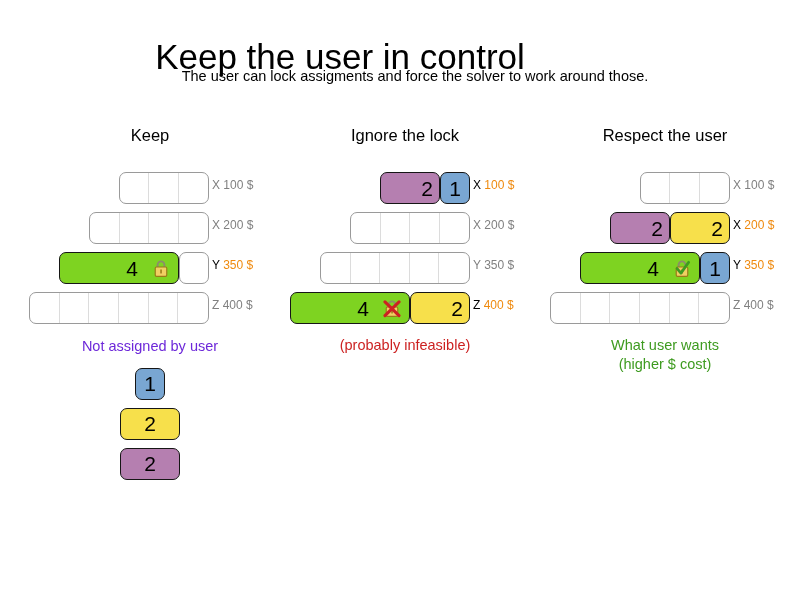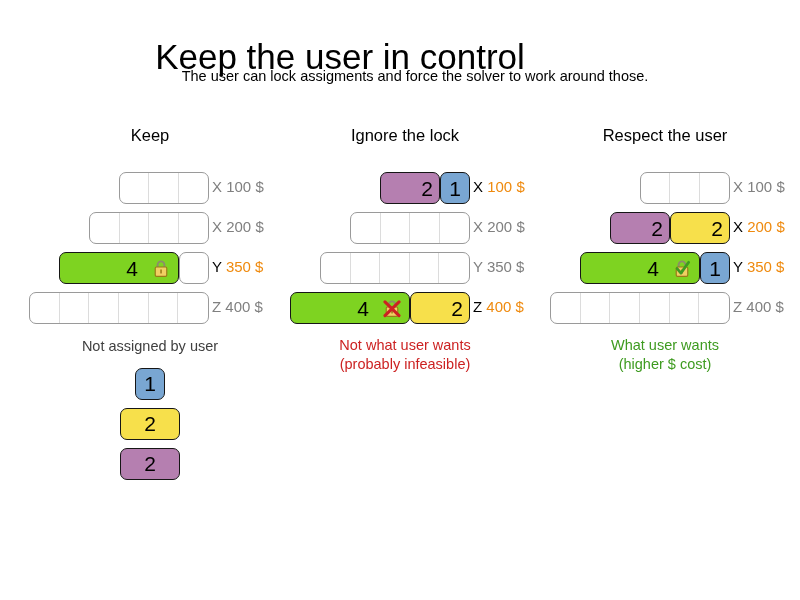--- a/index.html
+++ b/index.html
@@ -118,21 +118,21 @@
     margin-right: 2px;
     position: relative;
     flex: 0 0 auto;
   }
   .lock-badge svg { display: block; }
 
   
   .row-label {
     position: absolute;
     top: 10px;
-    font-size: 15px;
+    font-size: 12px;
     white-space: nowrap;
   }
   .row-label .letter { color: #808080; }
   .row-label .cost   { color: #808080; }
   .row-label.active .letter { color: #000000; }
   .row-label.active .cost   { color: #ef8a0e; }
 
   
   .caption {
     position: absolute;
@@ -143,21 +143,21 @@
   }
   .caption.bad  { color: #cc2222; }
   .caption.good { color: #3e9b20; }
 
   
   .pool-title {
     position: absolute;
     width: 100%;
     text-align: center;
     font-size: 14.5px;
-    color: #404040;
+    color: #6d28d9;
   }
   .pool {
     position: absolute;
     width: 100%;
   }
   .pool-row {
     position: relative;
     height: 40px;
   }
   .pool-block {
@@ -294,21 +294,20 @@
               </svg>
             </span>
           </div>
           <div class="block yellow" style="left: 155px; width: 60px;">
             <span class="num">2</span>
           </div>
           <div class="row-label active" style="left: 218px;"><span class="letter">Z</span> <span class="cost">400 $</span></div>
         </div>
       </div>
       <div class="caption bad" style="top: 210px;">
-        <div>Not what user wants</div>
         <div>(probably infeasible)</div>
       </div>
     </div>
     <div class="column" style="left: 520px; width: 290px;">
       <div class="col-title">Respect the user</div>
       <div class="rows">
         <div class="row">
           <div class="empty-box" style="left: 120px; width: 90px;">
             <div class="empty-cell" style="width: 30px;"></div>
             <div class="empty-cell" style="width: 30px;"></div>

